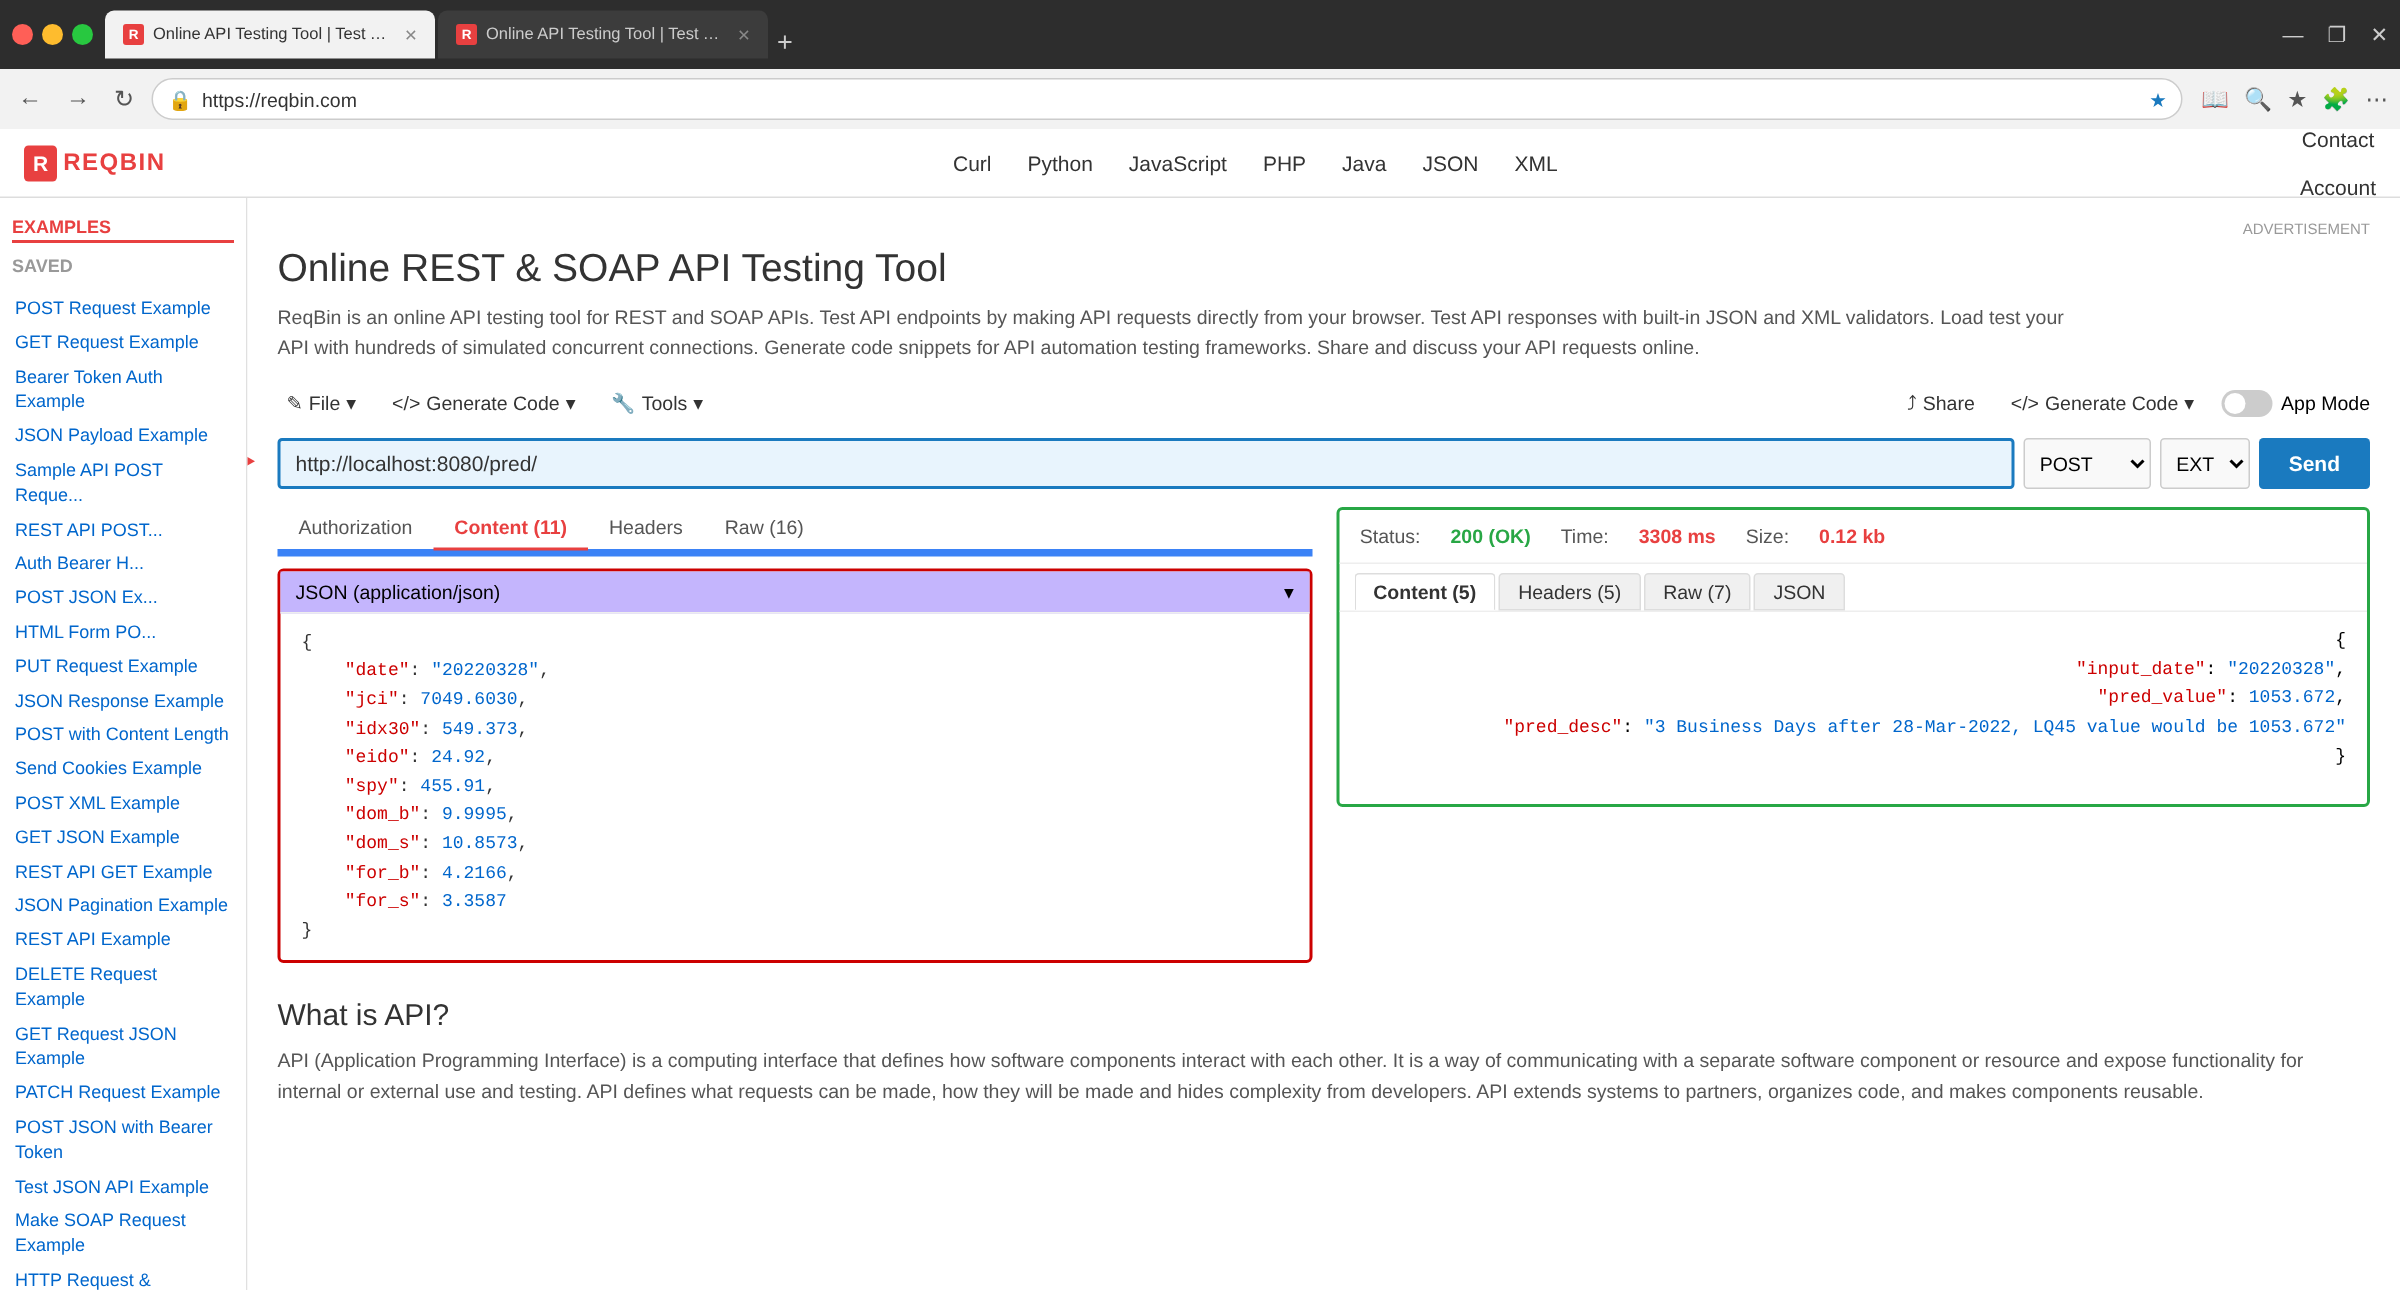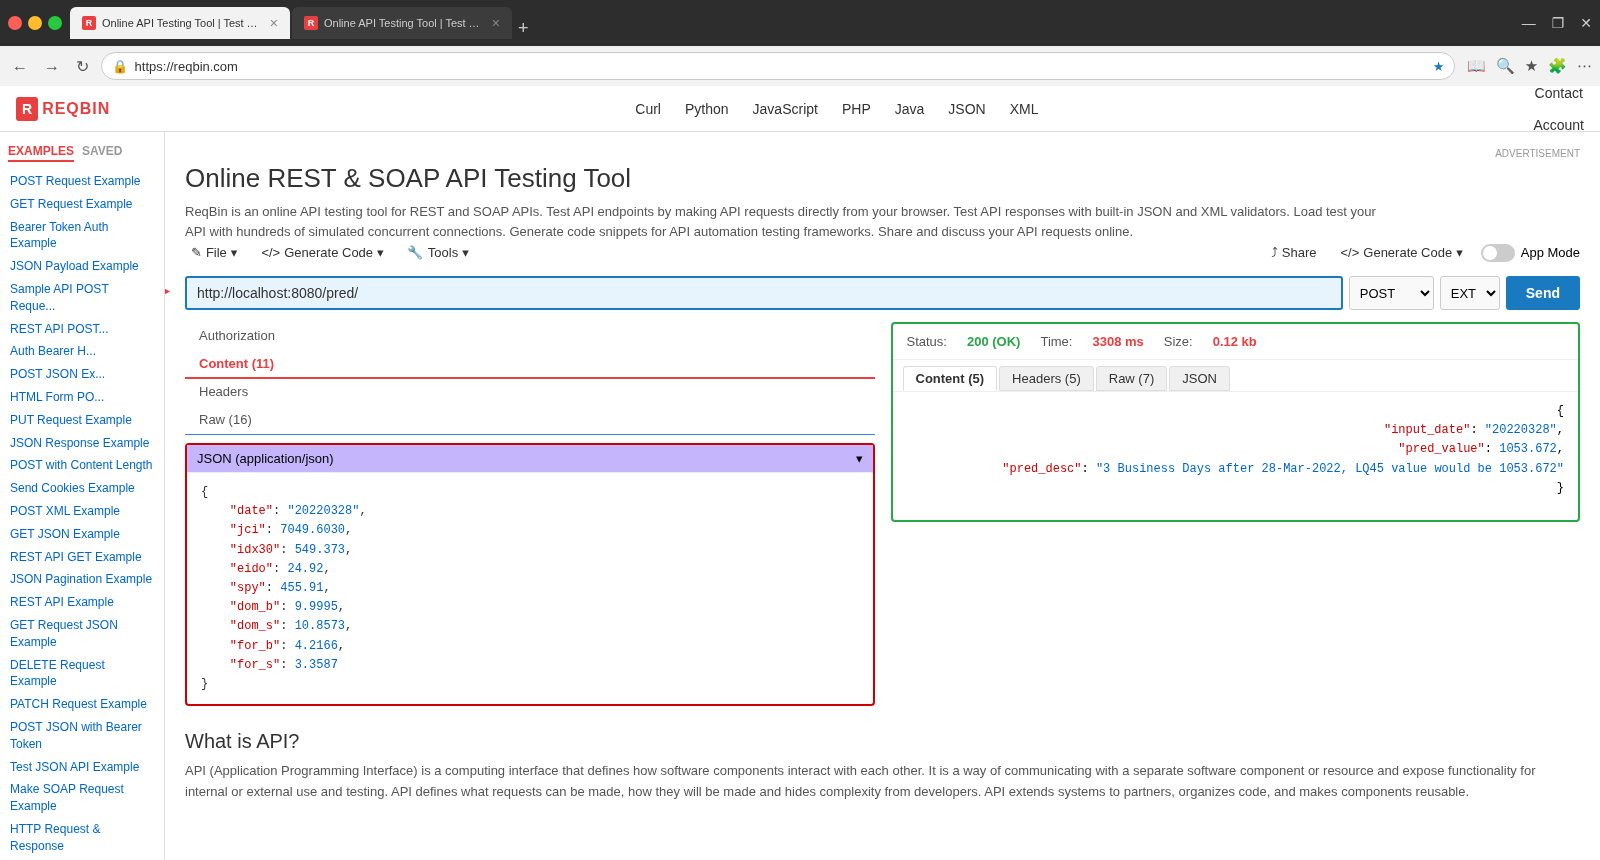--- a/index.html
+++ b/index.html
@@ -91,21 +91,21 @@
 
     
     .sidebar {
       width: 165px;
       background: #fff;
       border-right: 1px solid #e0e0e0;
       overflow-y: auto;
       padding: 8px 0;
       flex-shrink: 0;
     }
-    .sidebar-tabs { display: flex; padding: 4px 8px 8px; gap: 8px; }
+    .sidebar-tabs { display: flex; padding: 4px 8px 8px; gap: 8px; flex-direction: column; }
     .sidebar-tab { font-size: 12px; font-weight: bold; cursor: pointer; color: #333; padding-bottom: 2px; }
     .sidebar-tab.active { color: #e84040; border-bottom: 2px solid #e84040; }
     .sidebar-tab.inactive { color: #999; }
     .sidebar-item {
       padding: 3px 10px;
       font-size: 12px;
       color: #0066cc;
       cursor: pointer;
       line-height: 1.4;
       text-decoration: none;
@@ -115,21 +115,21 @@
     
     .content-area {
       flex: 1;
       overflow-y: auto;
       padding: 16px 20px;
       background: #fff;
       position: relative;
     }
 
     .page-title { font-size: 26px; font-weight: normal; color: #333; margin-bottom: 8px; }
-    .page-desc { font-size: 13px; color: #555; line-height: 1.5; max-width: 1200px; }
+    .page-desc { font-size: 13px; color: #555; line-height: 1.5; margin-bottom: 16px; max-width: 1200px; }
 
     
     .toolbar-row {
       display: flex;
       align-items: center;
       gap: 12px;
       margin-bottom: 12px;
     }
     .toolbar-btn {
       display: flex;
@@ -194,22 +194,21 @@
       gap: 16px;
     }
     .left-panel { flex: 1; }
     .right-panel { flex: 1; text-align: right; }
 
     
     .panel-tabs {
       display: flex;
       gap: 0;
       margin-bottom: 8px;
-      border-bottom: 1px solid #3b82f6;
-      flex-direction: column;
+      border-bottom: 5px solid #3b82f6;
     }
     .panel-tab {
       padding: 6px 14px;
       font-size: 13px;
       cursor: pointer;
       color: #555;
       border-bottom: 2px solid transparent;
       margin-bottom: -1px;
     }
     .panel-tab.active { color: #e84040; border-bottom: 2px solid #e84040; font-weight: bold; }
@@ -407,22 +406,22 @@
     <a class="sidebar-item">HTML Form PO...</a>
     <a class="sidebar-item">PUT Request Example</a>
     <a class="sidebar-item">JSON Response Example</a>
     <a class="sidebar-item">POST with Content Length</a>
     <a class="sidebar-item">Send Cookies Example</a>
     <a class="sidebar-item">POST XML Example</a>
     <a class="sidebar-item">GET JSON Example</a>
     <a class="sidebar-item">REST API GET Example</a>
     <a class="sidebar-item">JSON Pagination Example</a>
     <a class="sidebar-item">REST API Example</a>
+    <a class="sidebar-item">DELETE Request Example</a>
     <a class="sidebar-item">GET Request JSON Example</a>
-    <a class="sidebar-item">DELETE Request Example</a>
     <a class="sidebar-item">PATCH Request Example</a>
     <a class="sidebar-item">POST JSON with Bearer Token</a>
     <a class="sidebar-item">Test JSON API Example</a>
     <a class="sidebar-item">Make SOAP Request Example</a>
     <a class="sidebar-item">HTTP Request &amp; Response</a>
     <a class="sidebar-item">PUT Request Example</a>
 
   </div>
 
   <div class="content-area">

